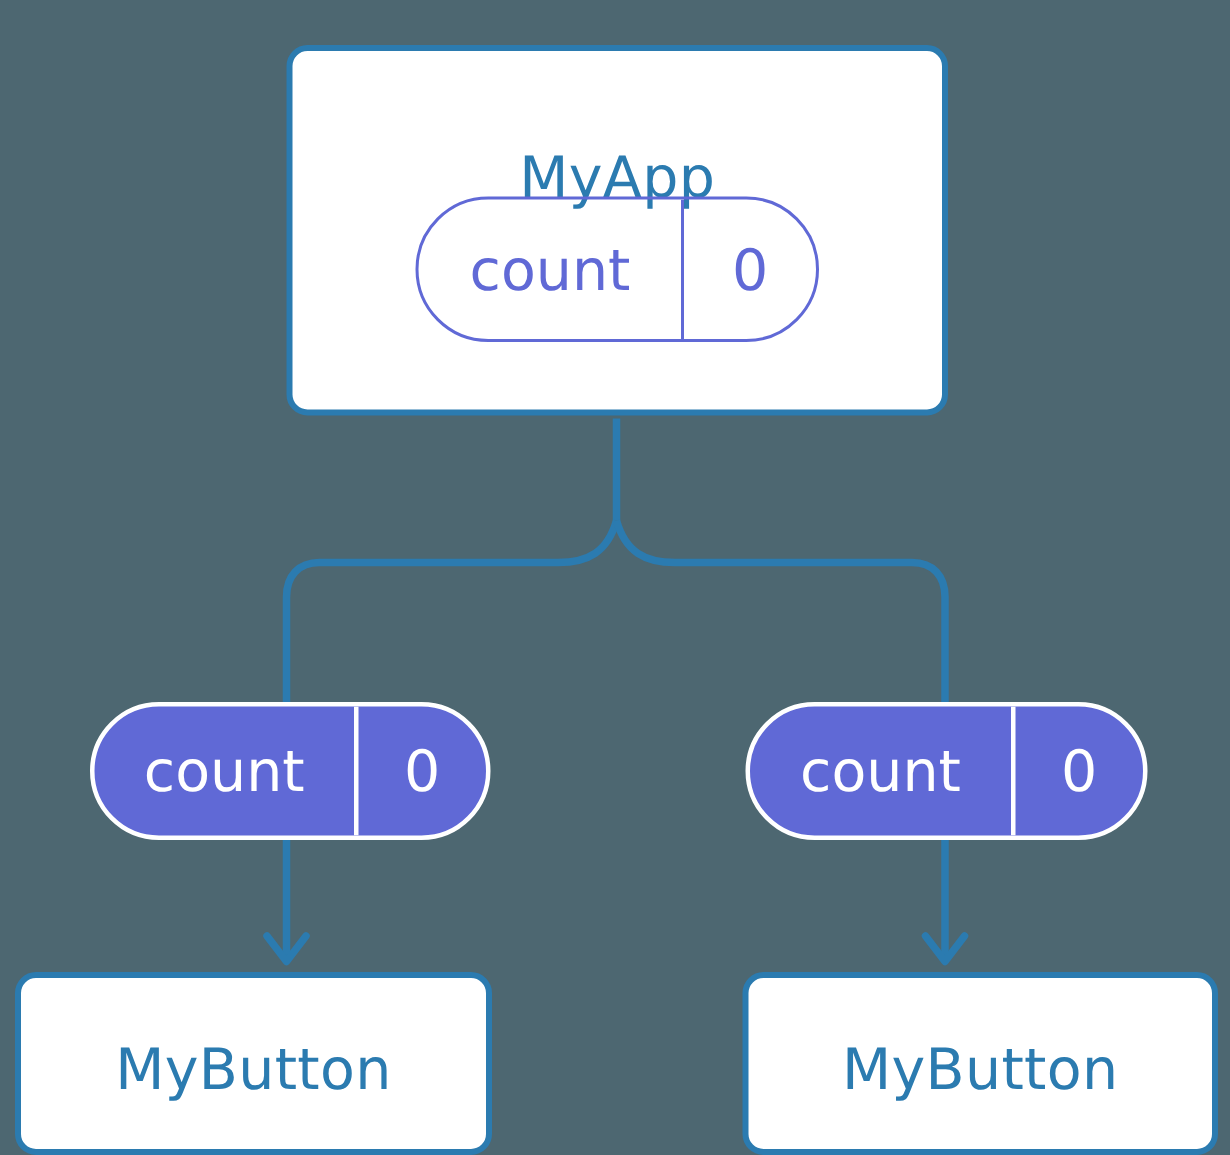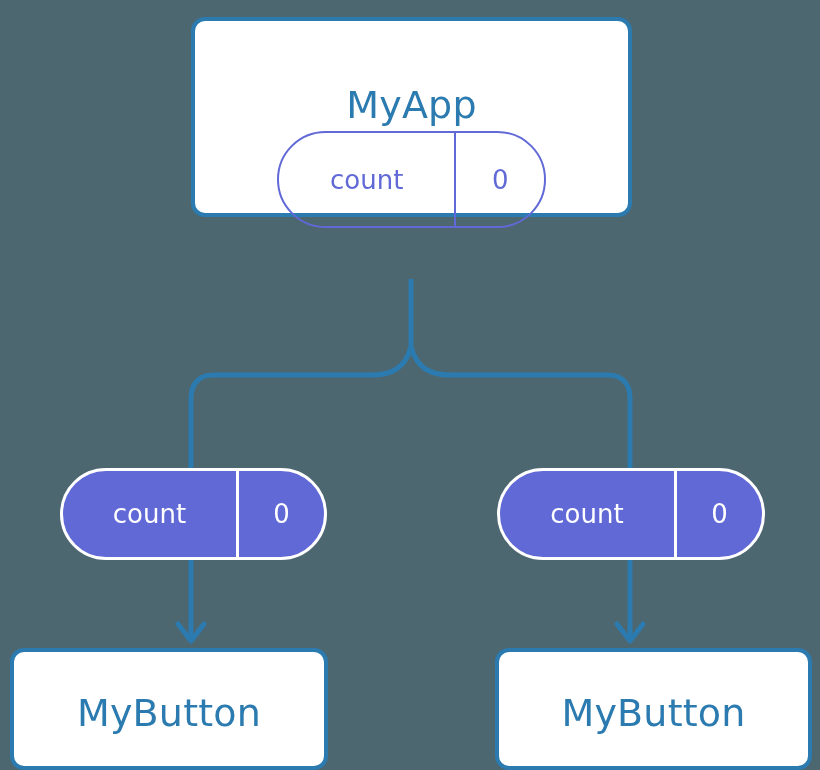--- a/index.html
+++ b/index.html
@@ -54,21 +54,21 @@
     display: flex;
     align-items: stretch;
     box-sizing: border-box;
     border-radius: 999px;
     overflow: hidden;
   }
   .pill-key, .pill-val {
     display: flex;
     align-items: center;
     justify-content: center;
-    font-size: 26px;
+    font-size: 38px;
     line-height: 1;
     white-space: nowrap;
     box-sizing: border-box;
   }
 
   
   .pill.outline {
     border: 2.5px solid #6069d6;
     background: transparent;
   }
@@ -107,21 +107,21 @@
     <path d="M 411 347 C 417 368 430 375 450 375 L 608 375
              C 622 375 630 384 630 398 L 630 474" fill="none" stroke="#2b7bb0" stroke-width="5" stroke-linecap="butt" stroke-linejoin="round"></path>
 
     <path d="M 191 555 L 191 640" fill="none" stroke="#2b7bb0" stroke-width="5"></path>
     <path d="M 178 624 L 191 641 L 204 624" fill="none" stroke="#2b7bb0" stroke-width="5" stroke-linecap="round" stroke-linejoin="round"></path>
 
     <path d="M 630 555 L 630 640" fill="none" stroke="#2b7bb0" stroke-width="5"></path>
     <path d="M 617 624 L 630 641 L 643 624" fill="none" stroke="#2b7bb0" stroke-width="5" stroke-linecap="round" stroke-linejoin="round"></path>
   </svg>
 
-  <div class="node-box" style="left:191px; top:17px; width:441px; height:200px;">
+  <div class="node-box" style="left:191px; top:30px; width:441px; height:247px;">
     <div class="node-title" style="top:65px;">MyApp</div>
   </div>
 
   <div class="pill outline" style="left:277px; top:131px; width:269px; height:97px;">
     <div class="pill-key" style="width:178px;">count</div>
     <div class="pill-val" style="width:91px;">0</div>
   </div>
 
   <div class="pill filled" style="left:60px; top:468px; width:267px; height:92px;">
     <div class="pill-key" style="width:177px;">count</div>

